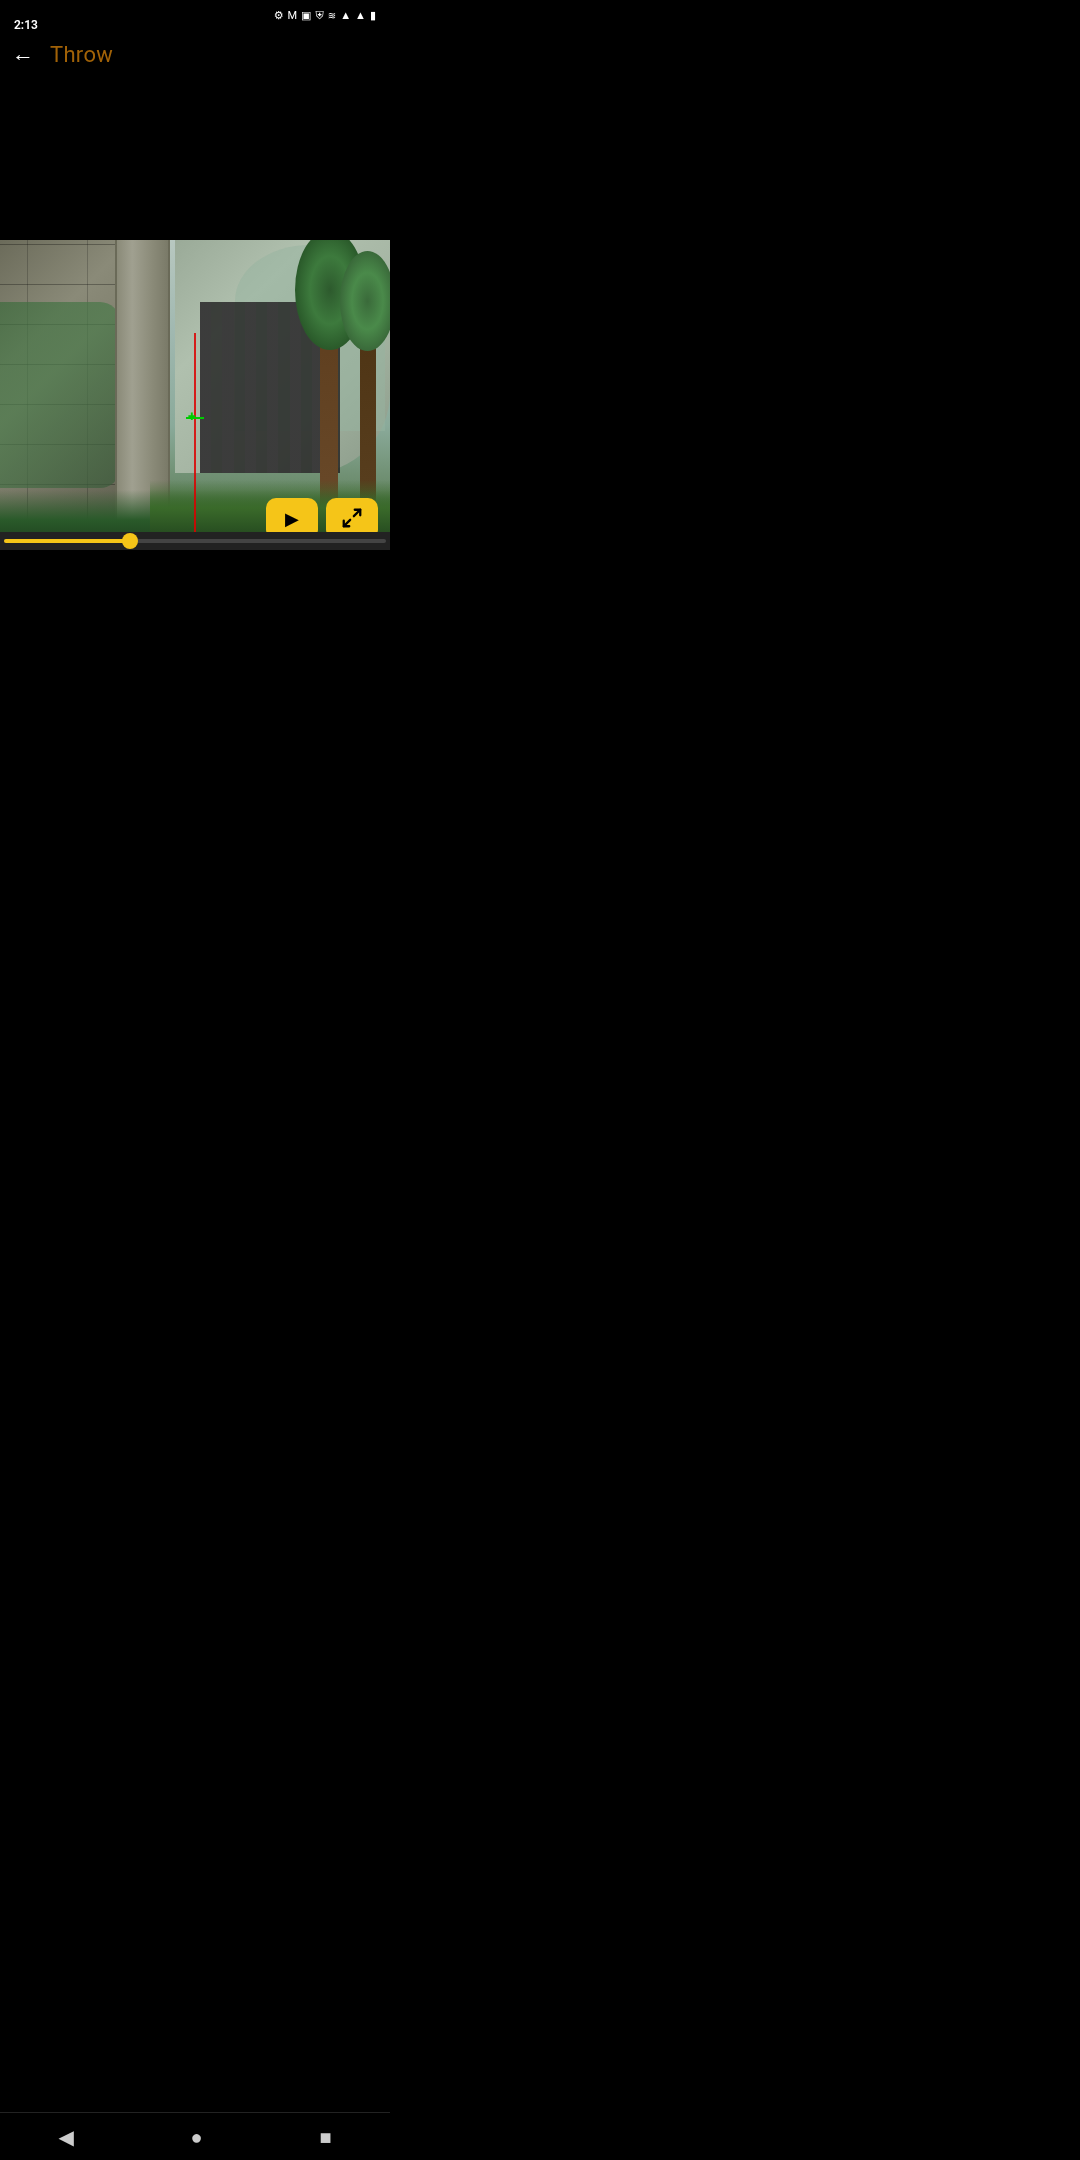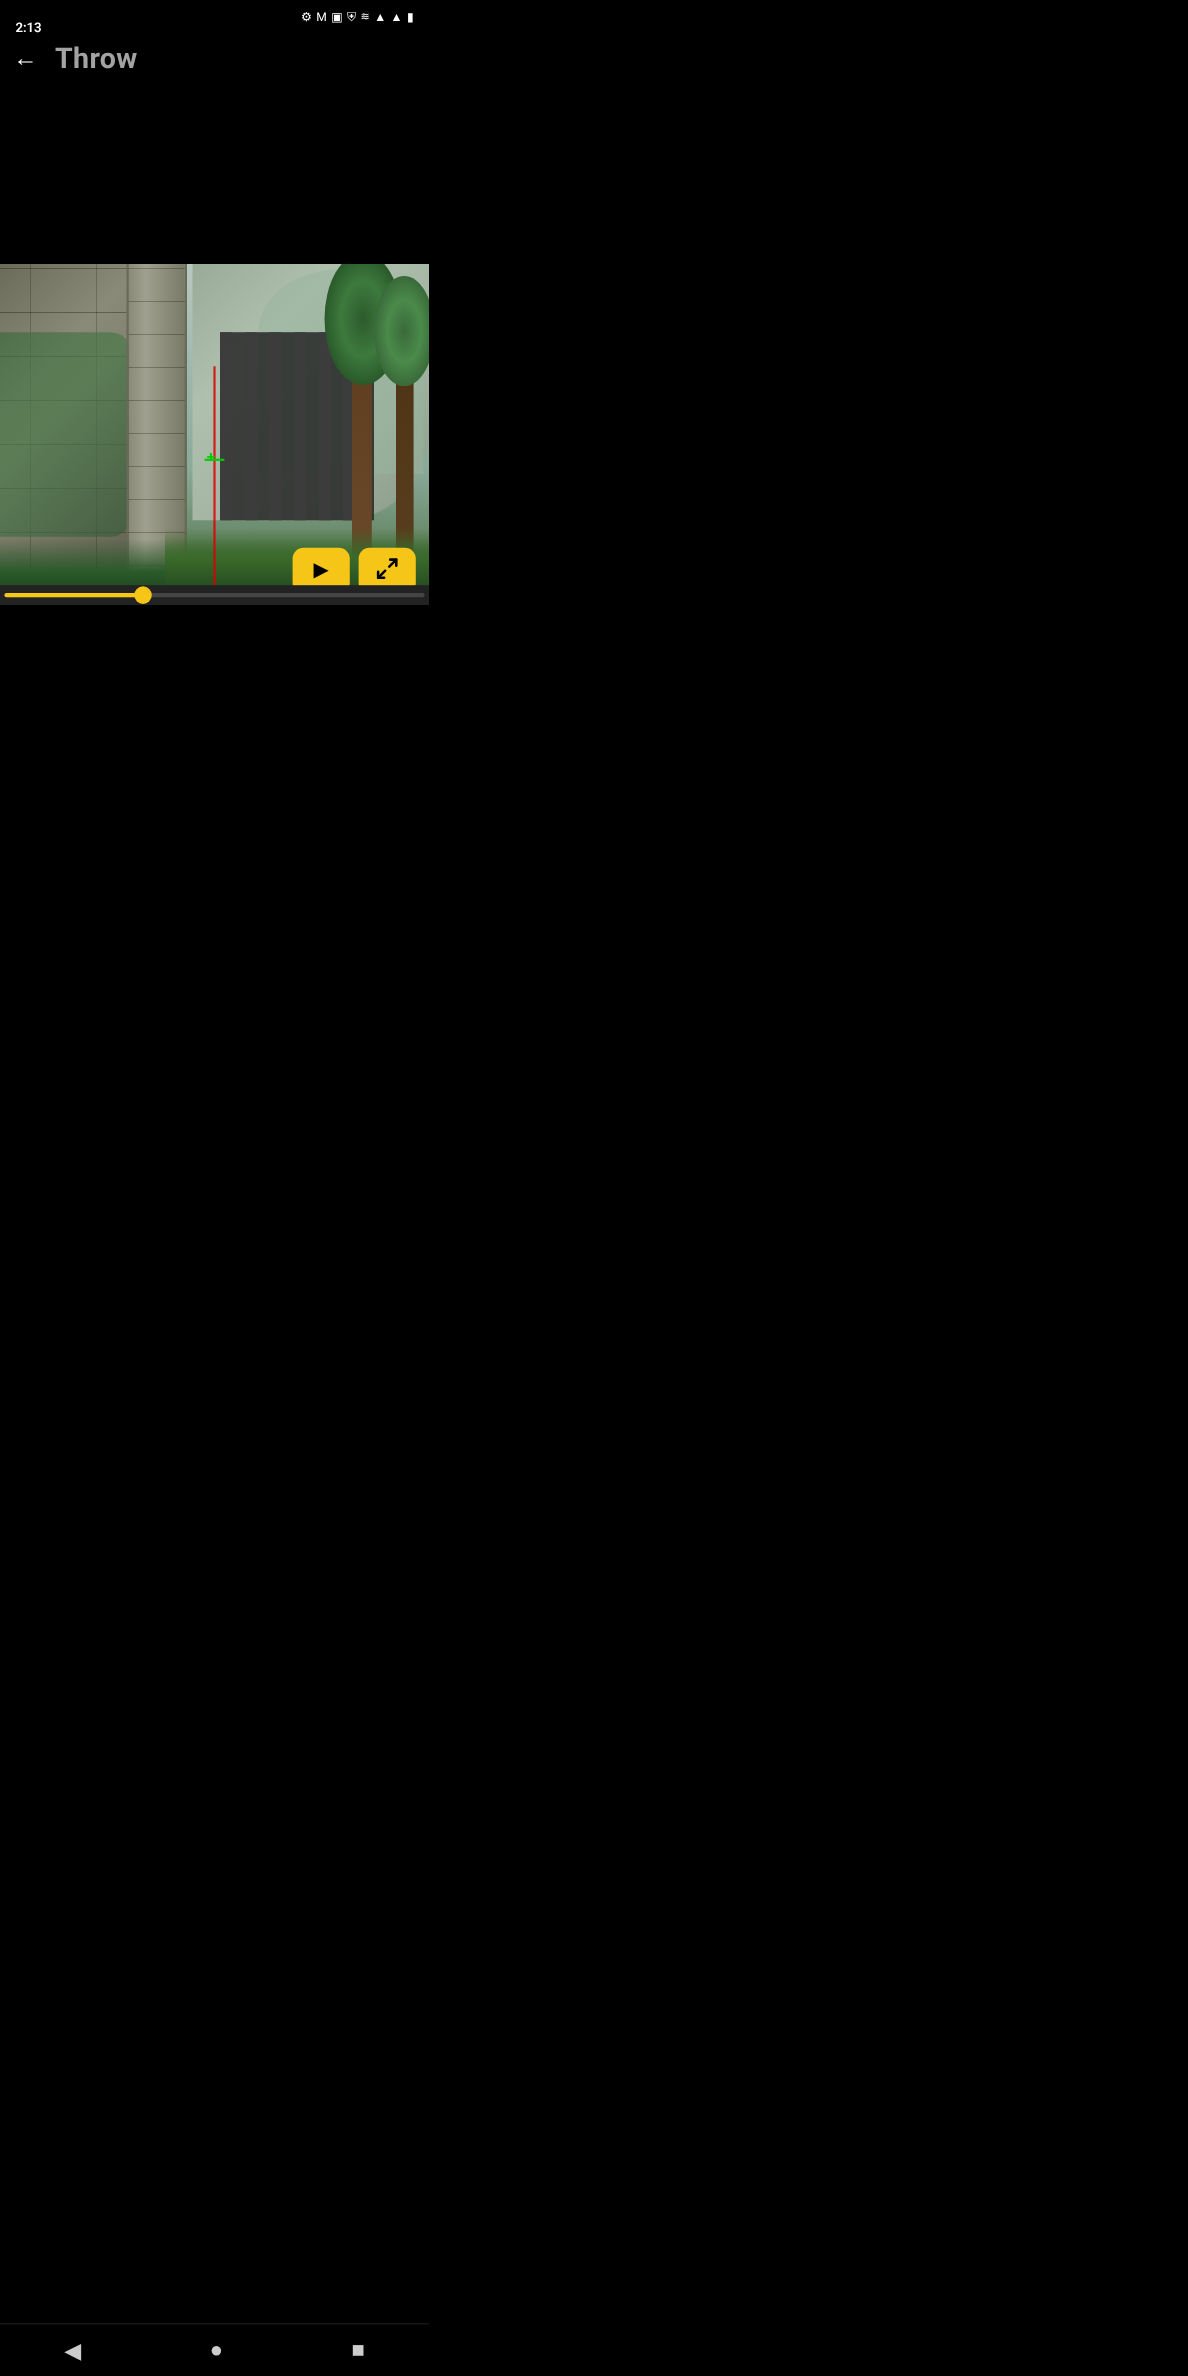--- a/index.html
+++ b/index.html
@@ -53,23 +53,23 @@
 
     .back-btn {
       color: #fff;
       font-size: 22px;
       cursor: pointer;
       margin-right: 16px;
       line-height: 1;
     }
 
     .page-title {
-      font-size: 26px;
-      font-weight: 700;
-      color: #a3a3a3;
+      font-size: 22px;
+      font-weight: 400;
+      color: #a16207;
       letter-spacing: 0.3px;
     }
 
     
     .space-above {
       background: #000;
       height: 160px;
     }
 
     

